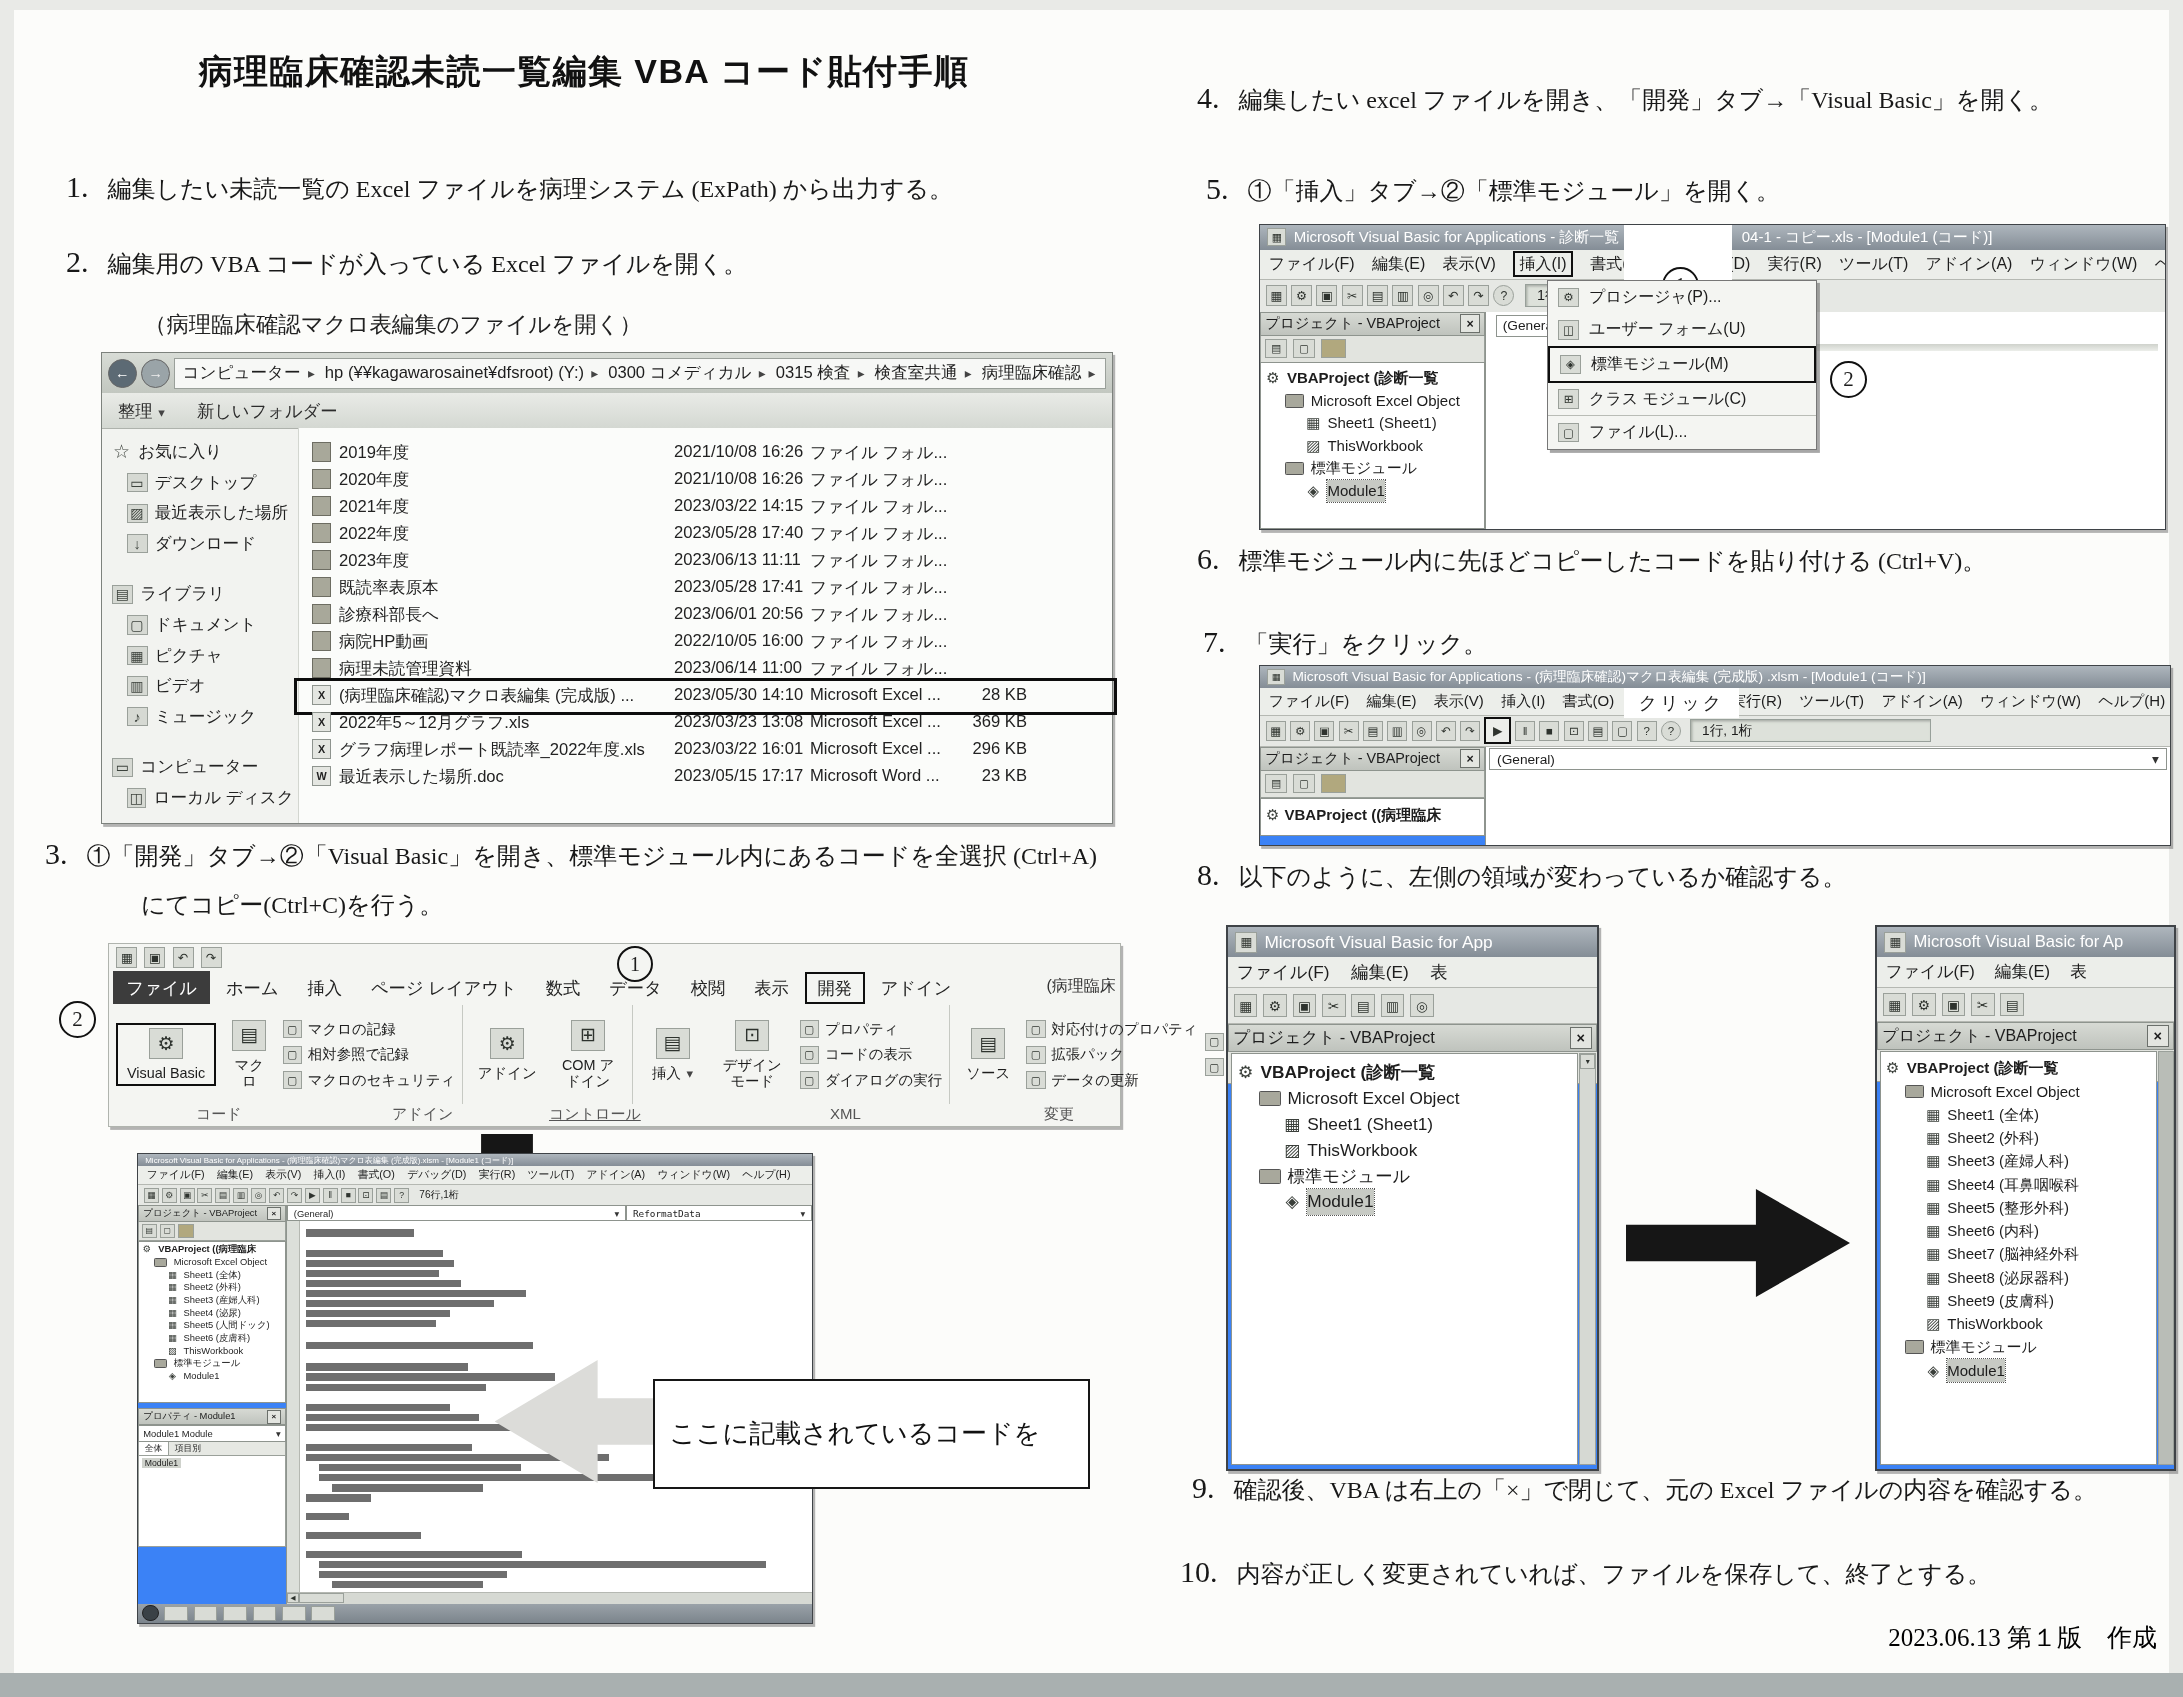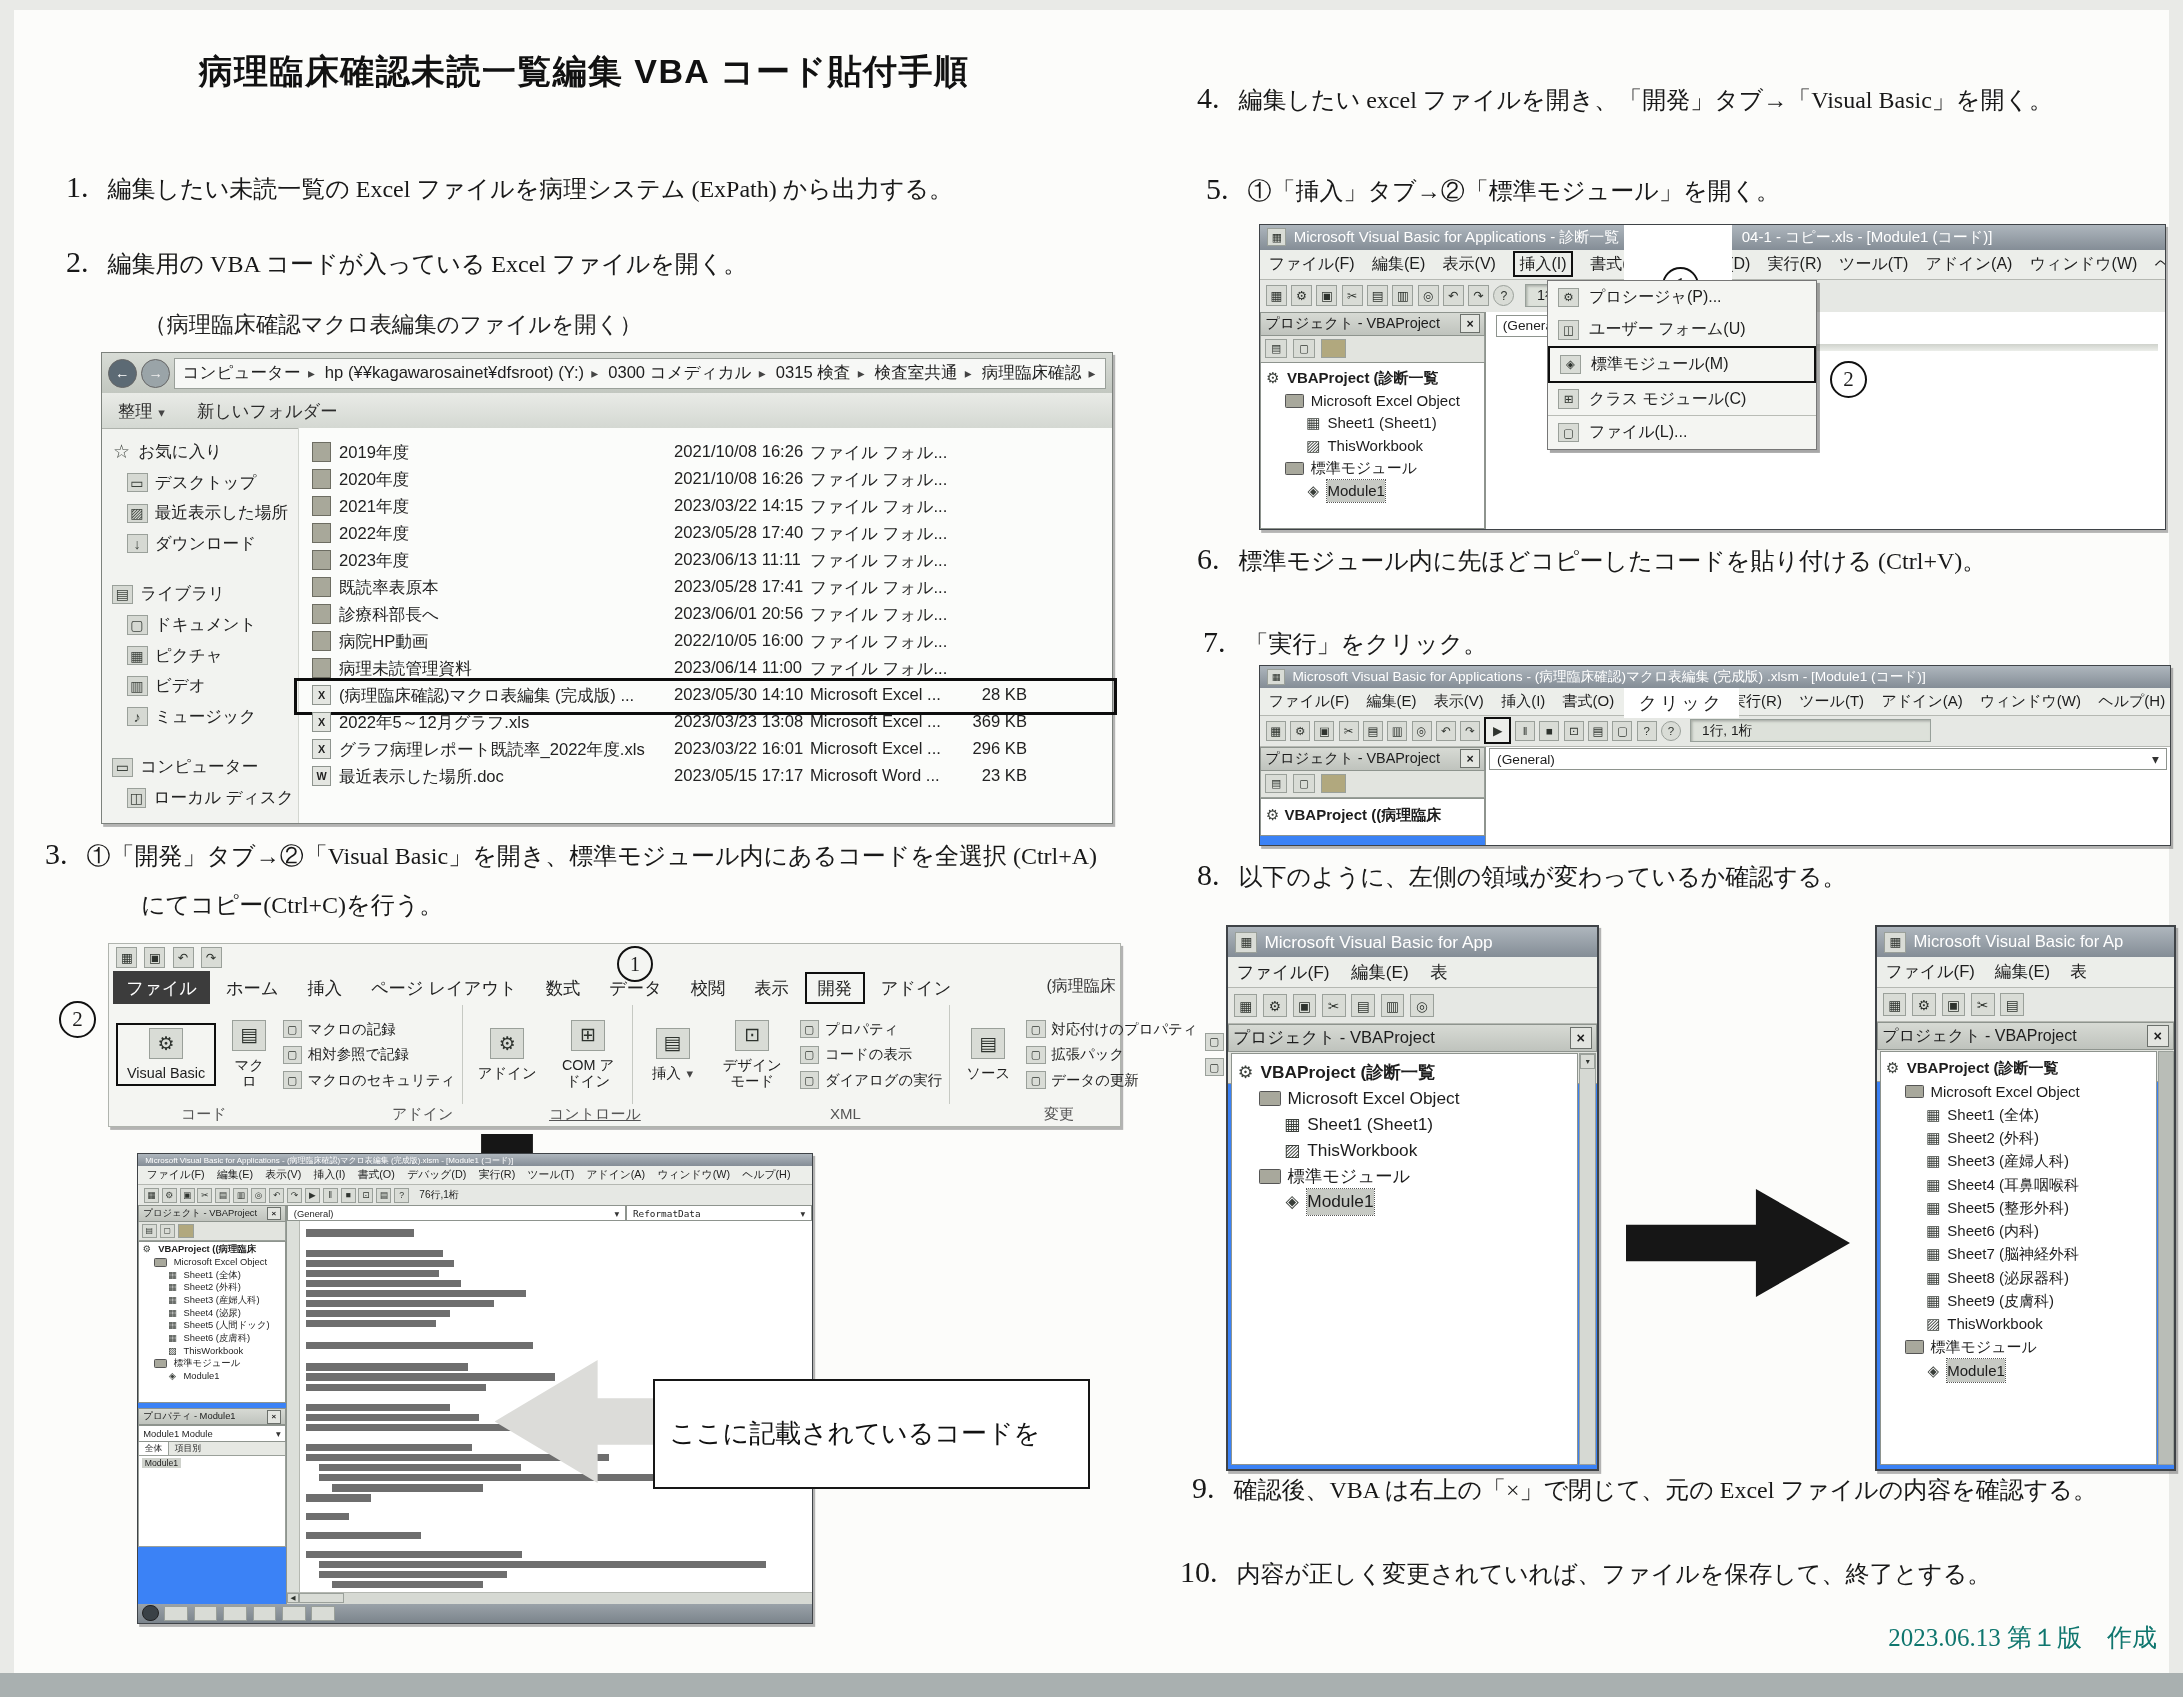--- a/index.html
+++ b/index.html
@@ -9,21 +9,21 @@
   .bottom-strip{position:absolute;left:0;right:0;bottom:0;height:24.5px;background:#a9b0b0;}
 
   
   .doc-title{position:absolute;left:108px;top:49px;width:952px;text-align:center;
              font-size:34px;font-weight:bold;letter-spacing:1.4px;color:#111;}
   .step{position:absolute;font-family:"Liberation Serif","DejaVu Serif",serif;font-size:24px;
         color:#181818;white-space:nowrap;}
   .step .num{font-size:30px;margin-right:13px;font-family:"Liberation Serif",serif;}
   .note{position:absolute;font-family:"Liberation Serif","DejaVu Serif",serif;font-size:22.4px;color:#222;}
   .footer{position:absolute;left:1832px;top:1621px;width:325px;text-align:right;
-          font-family:"Liberation Serif",serif;font-size:25px;color:#0f766e;}
+          font-family:"Liberation Serif",serif;font-size:25px;color:#000000;}
 
   
   .win{position:absolute;background:#3b82f6;border:1.4px solid #3f4347;box-shadow:2.2px 2.9px 0 rgba(90,90,90,.45);}
   .tbar{display:flex;align-items:center;gap:7.2px;background:linear-gradient(#aeb6bd,#848d96);
         color:#fff;padding:0 7.2px;overflow:hidden;white-space:nowrap;}
   .menubar{display:flex;align-items:center;background:#eceeea;border-bottom:1.4px solid #b5b8b2;
            padding:0 8.7px;overflow:hidden;white-space:nowrap;}
   .toolbar{display:flex;align-items:center;background:#e6e8e4;border-bottom:1.4px solid #b5b8b2;
            padding:0 5.8px;overflow:hidden;}
   .mi{display:inline-block;}
@@ -483,21 +483,21 @@
         </div>
     </div>
     <div class="rgroup" style="border-right:0;">
       <div class="rbig" style="width:87px;">
         <span class="gi" data-icon="file-icon"></span>
         <span>ドキュメント パネル</span>
       </div>
     </div>
   </div>
   <div class="rlabels">
-    <span style="left:72px;">コード</span>
+    <span style="left:87px;">コード</span>
     <span style="left:283px;">アドイン</span>
     <span style="left:440px;text-decoration:underline;">コントロール</span>
     <span style="left:721px;">XML</span>
     <span style="left:935px;">変更</span>
   </div>
 </div>
 <div class="cnum" style="left:617px;top:946px;width:32px;height:32px;font-size:20px;">1</div>
 <div class="cnum" style="left:59px;top:1001px;width:33px;height:33px;font-size:21px;">2</div>
 
 <div class="arrow arrow-down" style="left:453px;top:1134px;width:108px;height:66px;"></div>

